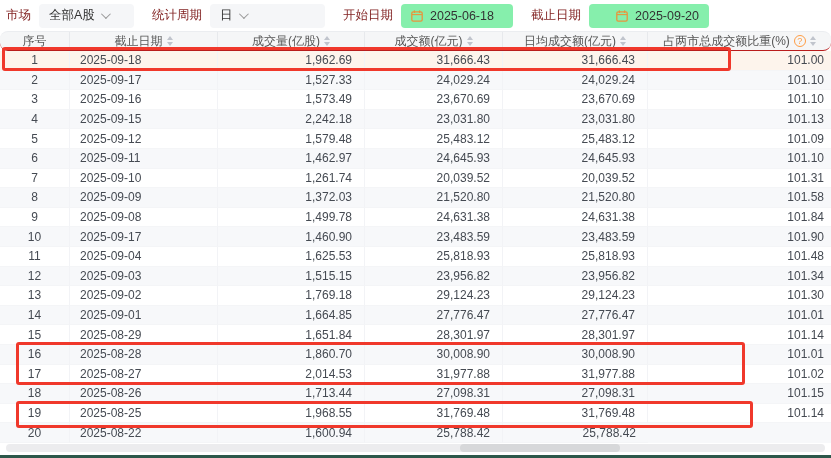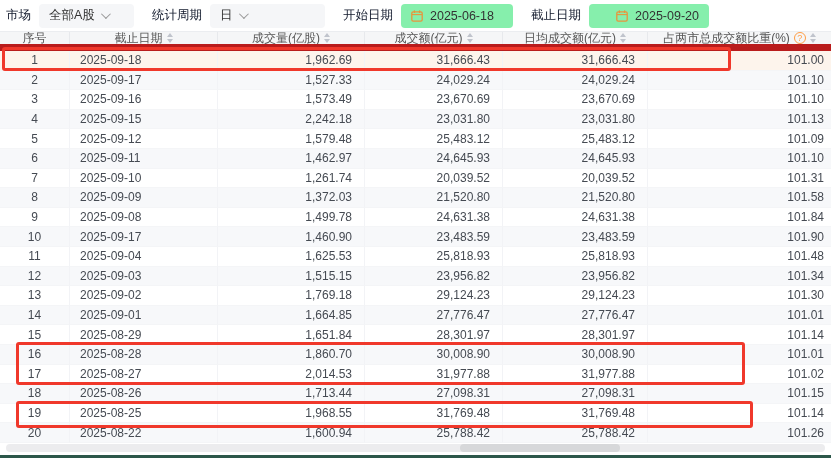--- a/index.html
+++ b/index.html
@@ -2,36 +2,36 @@
 <html><head>
 <meta charset="utf-8">
 <style>
   * { margin:0; padding:0; box-sizing:border-box; }
   html,body { width:831px; height:458px; overflow:hidden; background:#fff;
     font-family:"Liberation Sans","DejaVu Sans",sans-serif; }
   .app { position:relative; width:831px; height:458px; background:#fff; }
 
   
   .toolbar { height:31px; display:flex; align-items:center; padding-left:6px; background:#fff; }
-  .tb-label { font-size:12.5px; color:#0f172a; margin-right:8px; white-space:nowrap; }
+  .tb-label { font-size:12.5px; color:#7f1d1d; margin-right:8px; white-space:nowrap; }
   .select { height:24px; background:#f5f6f8; border-radius:4px; display:flex; align-items:center;
     justify-content:flex-start; padding:0 8px 0 10px; font-size:12.5px; color:#333; cursor:pointer; }
   .select.w1 { width:95px;  margin-right:18px; }
   .select.w2 { width:115px; margin-right:18px; }
   .chev { width:7px; height:7px; border-right:1.5px solid #999; border-bottom:1.5px solid #999;
     transform:rotate(45deg) translateY(-2px); margin-left:6px; }
   .date-input { height:24px; background:#86efac; border-radius:4px; display:flex; align-items:center;
     padding:0 10px; font-size:12.5px; color:#333; cursor:pointer; }
   .date-input.d1 { width:112px; margin-right:18px; }
   .date-input.d2 { width:120px;justify-content:flex-end; }
   .cal { width:12px; height:12px; margin-right:7px; flex:0 0 auto; }
 
   
   .grid-cols { display:grid; grid-template-columns:70px 148px 147px 138px 145px 183px; }
-  .thead { height:20px; background:#f5f6f7; border-top:1px solid #ebedf0; border-bottom:7px solid #b91c1c; }
+  .thead { height:20px; background:#f5f6f7; border-top:1px solid #ebedf0; border-bottom:1px solid #b91c1c;border-radius:8px; }
   .th { display:flex; align-items:center; justify-content:center; font-size:12px; color:#555;
     border-right:1px solid #e7e9ec; cursor:pointer; white-space:nowrap; overflow:hidden; }
   .th:last-child { border-right:none; }
   .sort { display:inline-flex; flex-direction:column; margin-left:4px; row-gap:2px; cursor:pointer; }
   .sort i { display:block; width:0; height:0; border-left:3.5px solid transparent; border-right:3.5px solid transparent; }
   .sort .up   { border-bottom:4px solid #c0c4cc; }
   .sort .down { border-top:4px solid #c0c4cc; }
   .help { width:12px; height:12px; border:1px solid #ff9d45; color:#ff9d45; border-radius:50%;
     font-size:9px; line-height:10px; text-align:center; margin-left:4px; cursor:pointer; flex:0 0 auto; }
 
@@ -288,21 +288,20 @@
         <div class="td c-right">31,769.48</div>
         <div class="td c-right">31,769.48</div>
         <div class="td c-right last">101.14</div>
       </div>
       <div class="tr grid-cols even">
         <div class="td c-center">20</div>
         <div class="td c-left">2025-08-22</div>
         <div class="td c-right">1,600.94</div>
         <div class="td c-right">25,788.42</div>
         <div class="td c-right">25,788.42</div>
-        <div class="td c-right last">101.26</div>
       </div>
     </div>
 
   <div class="hscroll">
     <div class="hthumb"></div>
   </div>
 
   <div class="bottom-line"></div>
 
   <div id="anno-layer">

